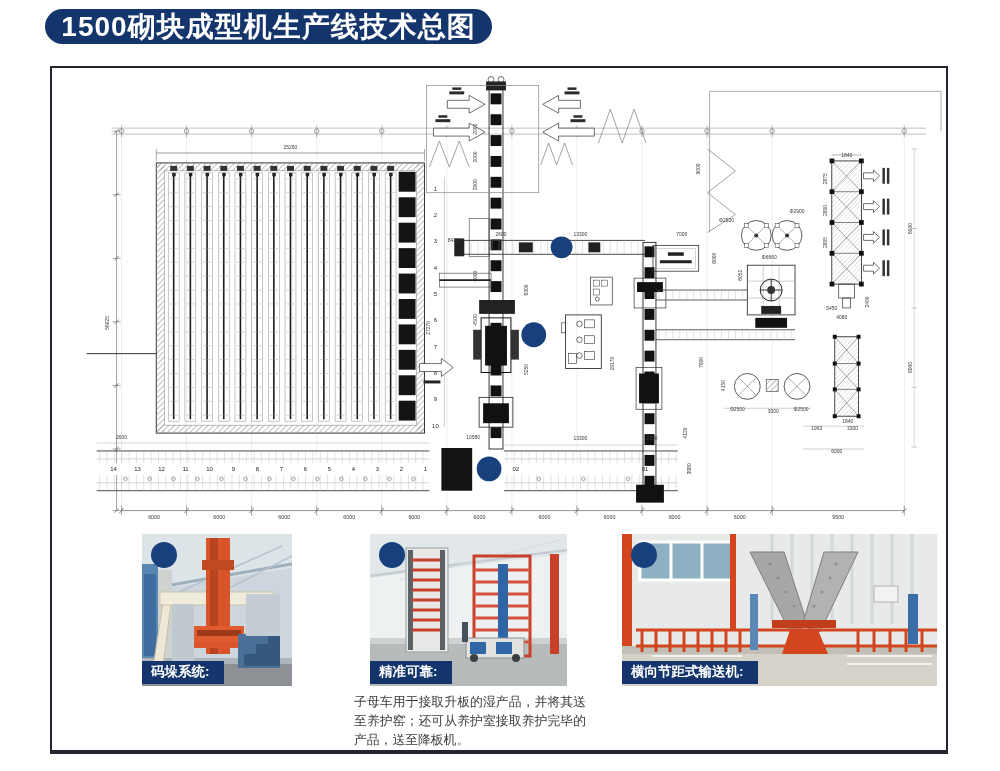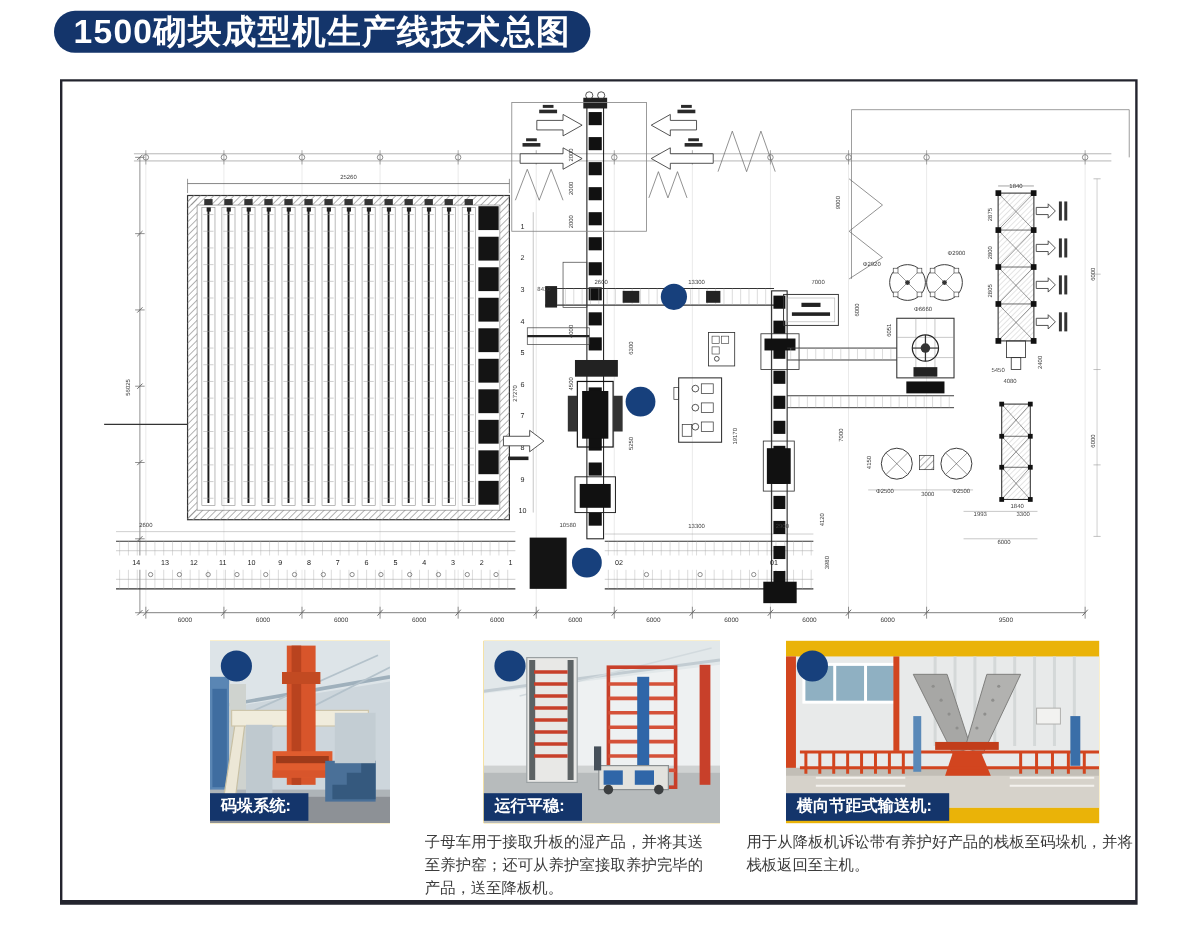--- a/index.html
+++ b/index.html
@@ -3,21 +3,21 @@
 <meta charset="utf-8">
 <style>
   html,body{margin:0;padding:0;background:#ffffff;}
   body{width:1000px;height:771px;position:relative;font-family:"Liberation Sans","DejaVu Sans",sans-serif;overflow:hidden;}
   .title-pill{position:absolute;left:45px;top:9px;width:447px;height:35px;border-radius:26px;
     display:flex;align-items:center;justify-content:center;color:#fff;font-weight:bold;
     font-size:28px;letter-spacing:1px;}
   .frame{position:absolute;left:50px;top:66px;width:898px;height:688px;box-sizing:border-box;
     border:2px solid #23242e;border-bottom-width:4px;background:#fff;}
   #cad{position:absolute;left:0;top:0;width:894px;height:462px;}
-  .photo{position:absolute;overflow:hidden;background:#eab308;margin-left:33px;}
+  .photo{position:absolute;overflow:hidden;background:#0f172a;}
   .photo svg{display:block;width:100%;height:100%;}
   .badge{position:absolute;left:9px;top:8px;width:26px;height:26px;border-radius:50%;}
   .caption-bar{position:absolute;left:0;bottom:2px;color:#fff;font-weight:bold;font-size:13.5px;
     padding:2px 14px 3px 9px;white-space:nowrap;}
   .caption-text{position:absolute;color:#3b3b3b;font-size:12.8px;line-height:1.5;text-align:justify;}
 </style>
 </head>
 <body>
 
 <div class="title-pill" style="background: rgb(20, 53, 107);">
@@ -945,24 +945,24 @@
       </g>
       <rect x="128" y="30" width="10" height="92" fill="#2f66a8"></rect>
       <rect x="96" y="104" width="58" height="20" fill="#e2e2de" stroke="#8b9092" stroke-width="1"></rect>
       <rect x="100" y="108" width="16" height="12" fill="#2f66a8"></rect>
       <rect x="126" y="108" width="16" height="12" fill="#2f66a8"></rect>
       <circle cx="104" cy="124" r="4" fill="#3c3f41"></circle>
         <circle cx="146" cy="124" r="4" fill="#3c3f41"></circle>
       <rect x="92" y="88" width="6" height="20" fill="#46505a"></rect>
     </svg>
     <div class="badge" style="background: rgb(23, 64, 124);"></div>
-    <div class="caption-bar" style="background: rgb(20, 53, 107);">运行平稳:</div>
+    <div class="caption-bar" style="background: rgb(20, 53, 107);">精准可靠:</div>
   </div>
 
-  <div class="photo" style="left:570px;top:466px;width:261px;height:152px;">
+  <div class="photo" style="left:570px;top:466px;width:315px;height:152px;">
     <svg viewBox="0 0 315 152">
       <rect x="0" y="0" width="315" height="152" fill="#e8eaea"></rect>
       <g stroke="#d4d8d8" stroke-width="3">
         <line x1="150" y1="0" x2="150" y2="90"></line>
           <line x1="170" y1="0" x2="170" y2="90"></line>
         <line x1="190" y1="0" x2="190" y2="90"></line>
           <line x1="210" y1="0" x2="210" y2="90"></line>
         <line x1="230" y1="0" x2="230" y2="90"></line>
           <line x1="250" y1="0" x2="250" y2="90"></line>
         <line x1="270" y1="0" x2="270" y2="90"></line>
@@ -1014,14 +1014,13 @@
       </g>
       <rect x="252" y="52" width="24" height="16" fill="#f2f2f0" stroke="#b0b0ae" stroke-width="1"></rect>
       <rect x="286" y="60" width="10" height="50" fill="#3a6ea8"></rect>
       <rect x="128" y="60" width="8" height="56" fill="#5a89b8"></rect>
     </svg>
     <div class="badge" style="background: rgb(23, 64, 124);"></div>
     <div class="caption-bar" style="background: rgb(20, 53, 107);">横向节距式输送机:</div>
   </div>
 
   <div class="caption-text" style="left:302px;top:624px;width:232px;">子母车用于接取升板的湿产品，并将其送至养护窑；还可从养护室接取养护完毕的产品，送至降板机。</div>
-  <div class="caption-text" style="left:570px;top:624px;width:322px;">用于从降板机诉讼带有养护好产品的栈板至码垛机，并将栈板返回至主机。</div>
 </div>
 
 </body></html>

